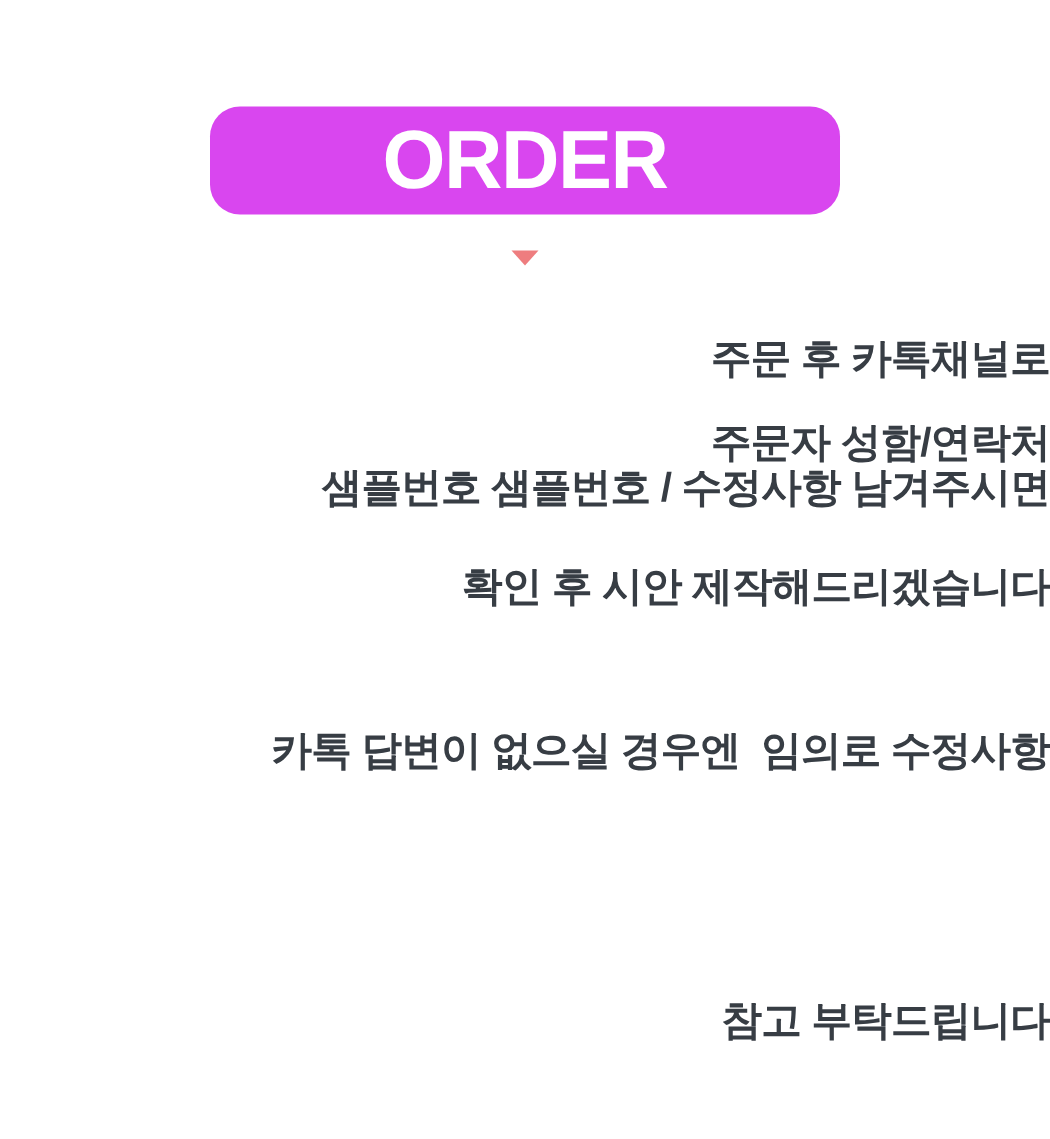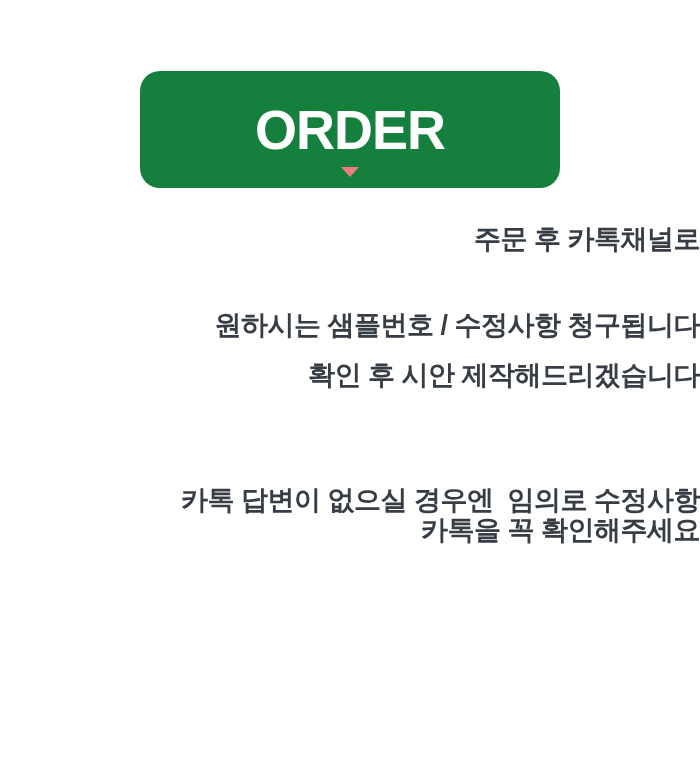--- a/index.html
+++ b/index.html
@@ -14,22 +14,22 @@
     background: #ffffff;
     overflow: hidden;
     font-family: "Liberation Sans", "DejaVu Sans", sans-serif;
   }
   
   .order-badge {
     position: absolute;
     left: 140px;
     top: 71px;
     width: 420px;
-    height: 117px;
-    background: #15803d;
+    height: 72px;
+    background: #d946ef;
     border-radius: 20px;
     display: flex;
     align-items: center;
     justify-content: center;
   }
   .order-badge .badge-label {
     color: #ffffff;
     font-size: 54px;
     font-weight: 800;
     letter-spacing: -1px;
@@ -67,22 +67,23 @@
 
 <div class="page">
 
   <div class="order-badge">
     <span class="badge-label">ORDER</span>
   </div>
   <div class="badge-pointer"></div>
 
   <div class="txt-line" style="top:224px">주문 후 카톡채널로</div>
 
-  <div class="txt-line" style="top:310px">원하시는 샘플번호 / 수정사항 청구됩니다</div>
+  <div class="txt-line" style="top:280px">주문자 성함/연락처</div>
+  <div class="txt-line" style="top:310px">샘플번호 샘플번호 / 수정사항 남겨주시면</div>
 
-  <div class="txt-line" style="top:360px">확인 후 시안 제작해드리겠습니다</div>
+  <div class="txt-line" style="top:376px">확인 후 시안 제작해드리겠습니다</div>
 
   <div class="txt-line" style="top:485px">카톡 답변이 없으실 경우엔  임의로 수정사항</div>
-  <div class="txt-line" style="top:515px">카톡을 꼭 확인해주세요</div>
 
 
+  <div class="txt-line" style="top:665px">참고 부탁드립니다</div>
 
 </div>
 
 </body></html>

